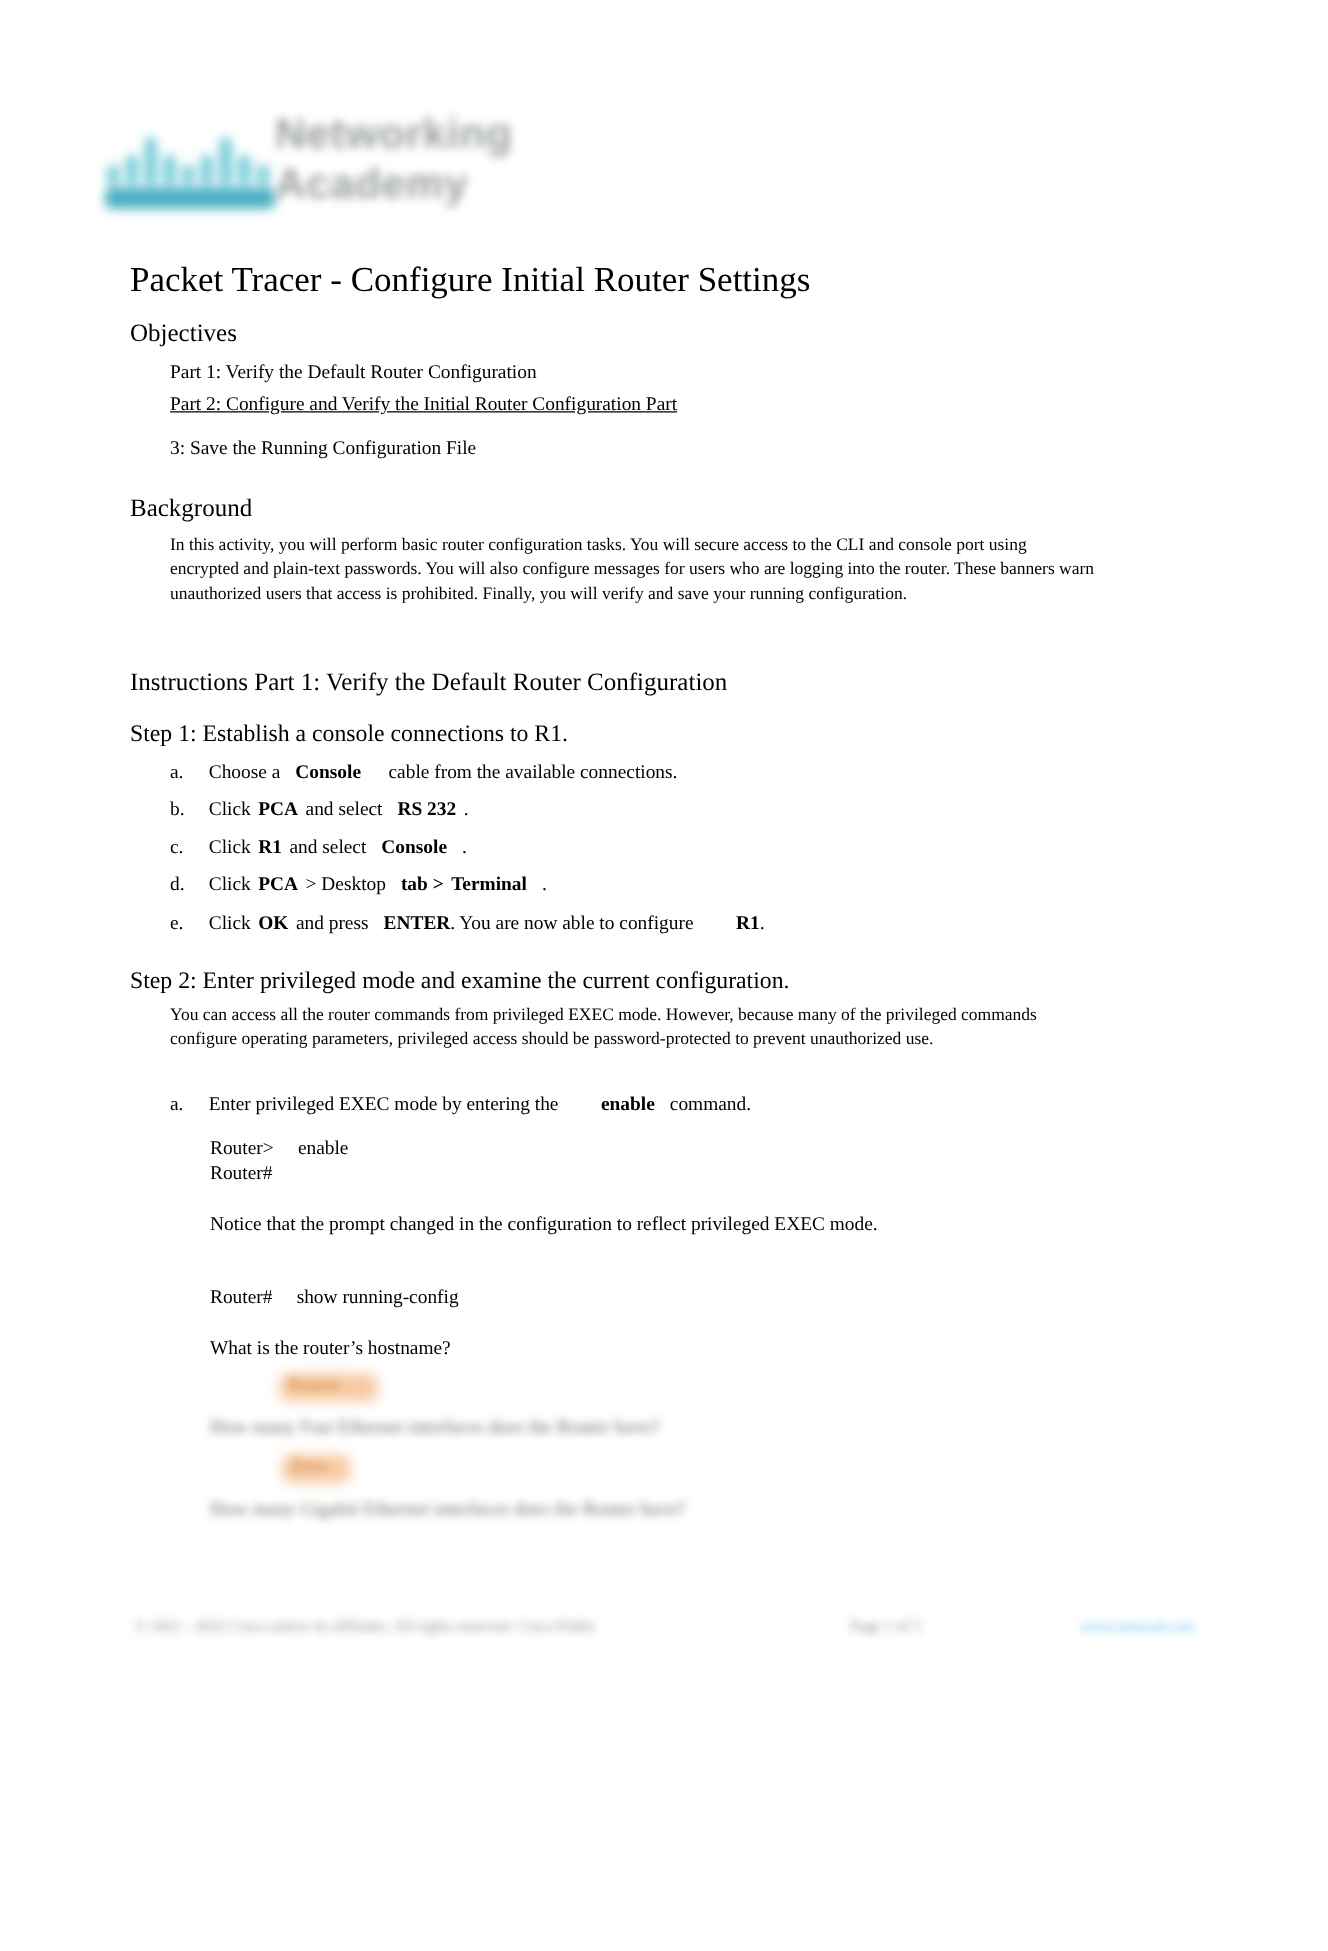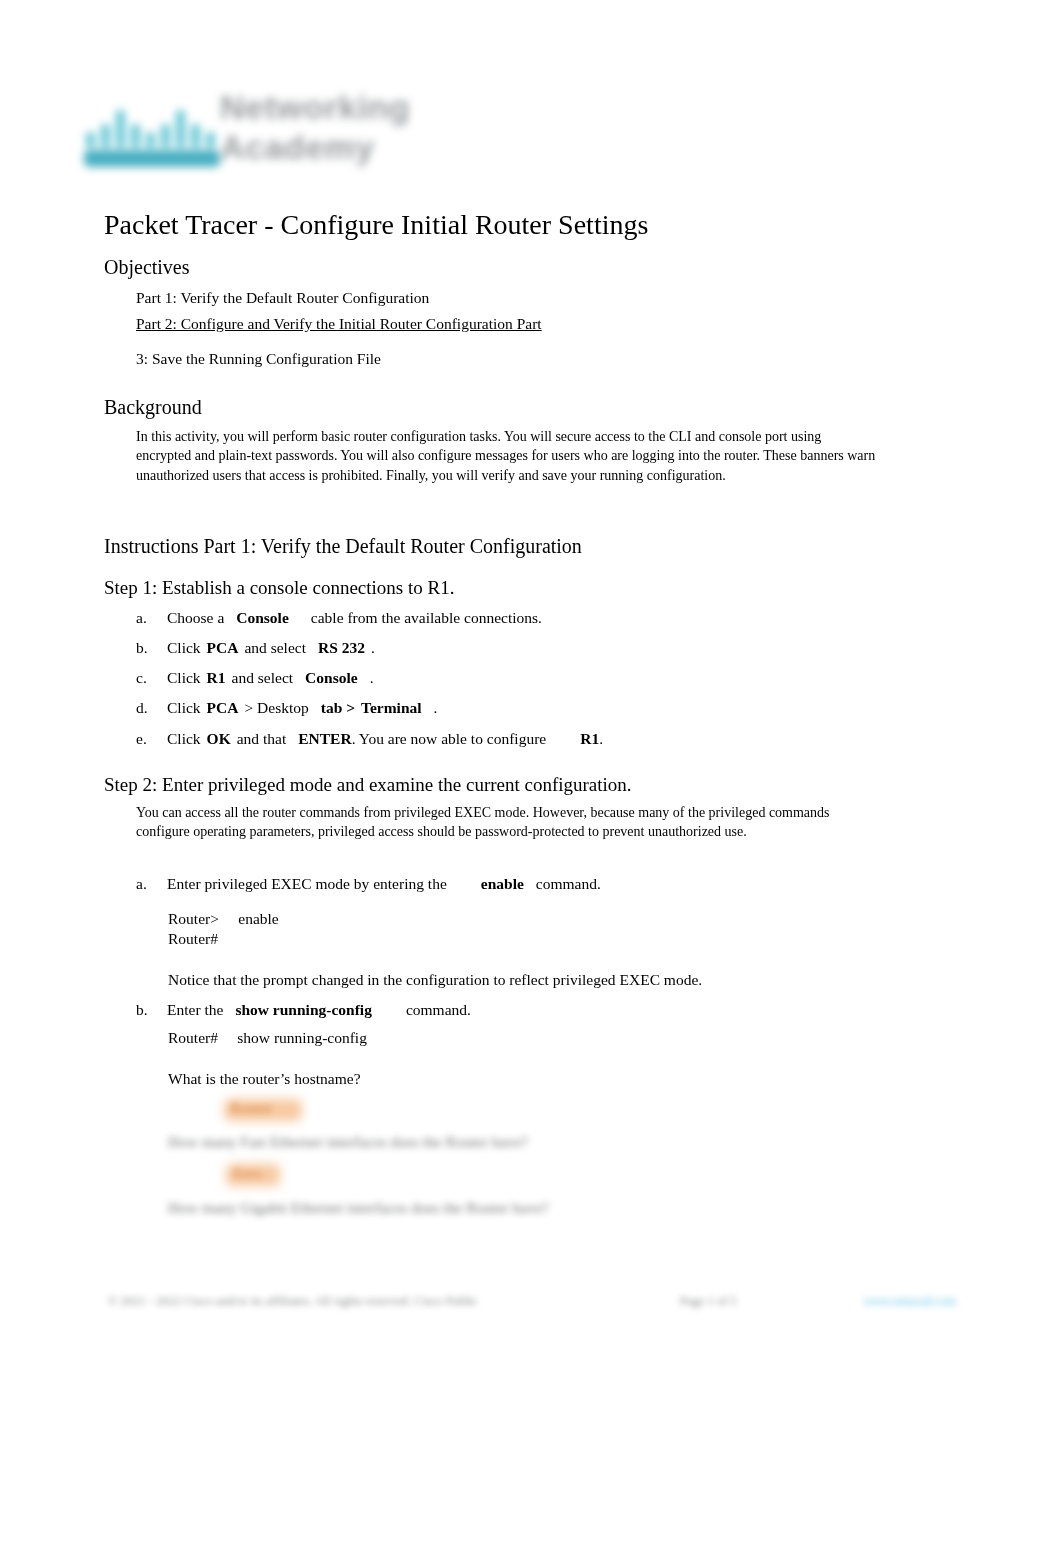--- a/index.html
+++ b/index.html
@@ -257,38 +257,35 @@
 
   <div class="li" style="top:668px;">
     <span class="marker">c.</span><span>Click</span><span class="sp-s"></span><span class="b">R1</span><span class="sp-s"></span><span>and select</span><span class="sp-m"></span><span class="b">Console</span><span class="sp-m"></span><span>.</span>
   </div>
 
   <div class="li" style="top:698px;">
     <span class="marker">d.</span><span>Click</span><span class="sp-s"></span><span class="b">PCA</span><span class="sp-s"></span><span>&gt; Desktop</span><span class="sp-m"></span><span class="b">tab &gt;</span><span class="sp-s"></span><span class="b">Terminal</span><span class="sp-m"></span><span>.</span>
   </div>
 
   <div class="li" style="top:729px;">
-    <span class="marker">e.</span><span>Click</span><span class="sp-s"></span><span class="b">OK</span><span class="sp-s"></span><span>and that</span><span class="sp-m"></span><span class="b">ENTER</span><span>. You are now able to configure</span><span class="sp-xl"></span><span class="b">R1</span><span>.</span>
+    <span class="marker">e.</span><span>Click</span><span class="sp-s"></span><span class="b">OK</span><span class="sp-s"></span><span>and press</span><span class="sp-m"></span><span class="b">ENTER</span><span>. You are now able to configure</span><span class="sp-xl"></span><span class="b">R1</span><span>.</span>
   </div>
 
   <div class="h2" style="top:773px;">Step 2: Enter privileged mode and examine the current configuration.</div>
   <div class="body-ind" style="top:803px;">You can access all the router commands from privileged EXEC mode. However, because many of the privileged commands configure operating parameters, privileged access should be password-protected to prevent unauthorized use.</div>
 
   <div class="li" style="top:874px;">
     <span class="marker">a.</span><span>Enter privileged EXEC mode by entering the</span><span class="sp-xl"></span><span class="b">enable</span><span class="sp-m"></span><span>command.</span>
   </div>
 
   <div class="cli" style="top:909px;">Router&gt;     enable
 Router#</div>
 
   <div class="note" style="top:970px;">Notice that the prompt changed in the configuration to reflect privileged EXEC mode.</div>
 
-  <div class="li" style="top:1000px;">
-    <span class="marker">b.</span><span>Enter the</span><span class="sp-m"></span><span class="b">show running-config</span><span class="sp-xl"></span><span>command.</span>
-  </div>
 
   <div class="cli" style="top:1028px;">Router#     show running-config</div>
 
   <div class="note" style="top:1069px;">What is the router’s hostname?</div>
 
   <div class="highlight-mark" style="left:212px; top:1099px; width:78px; height:22px; background:#f7c9a0;"></div>
   <div class="hl-answer-text" style="left:218px; top:1099px;">Router</div>
 
   <div class="redacted-text" style="left:156px; top:1132px;">How many Fast Ethernet interfaces does the Router have?</div>
 

